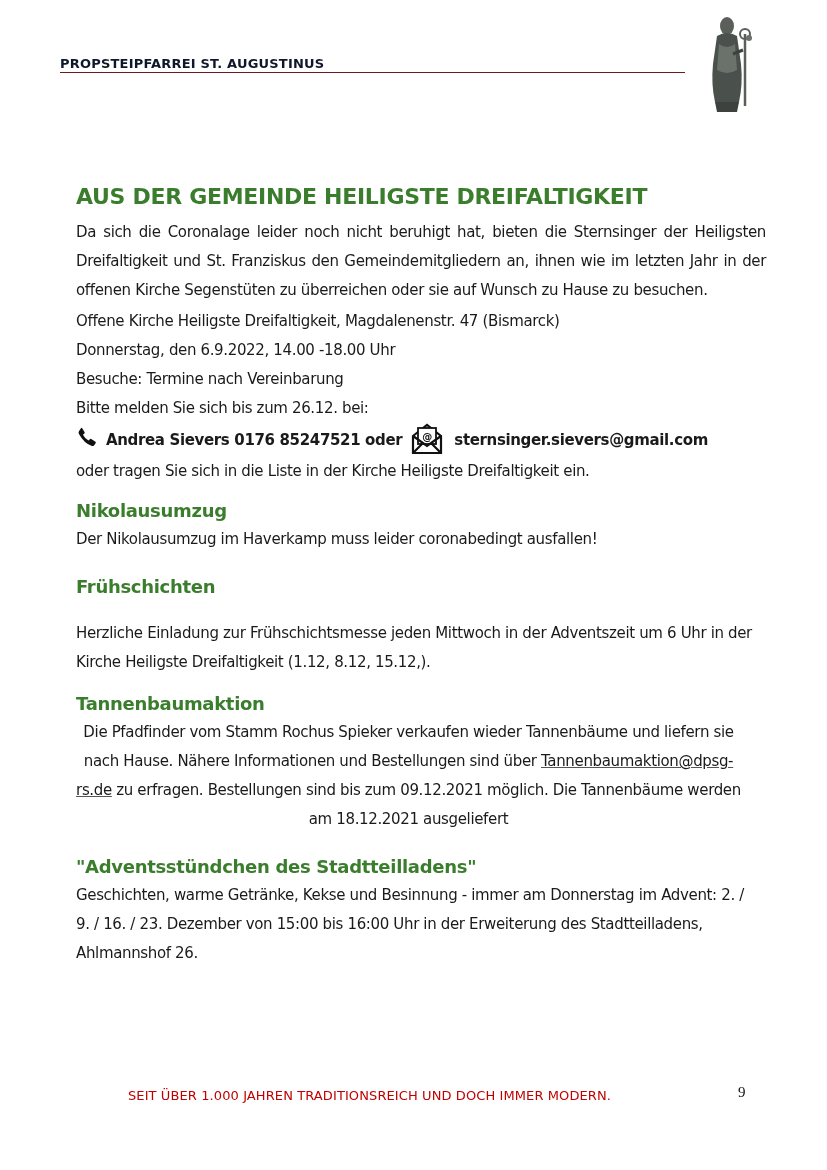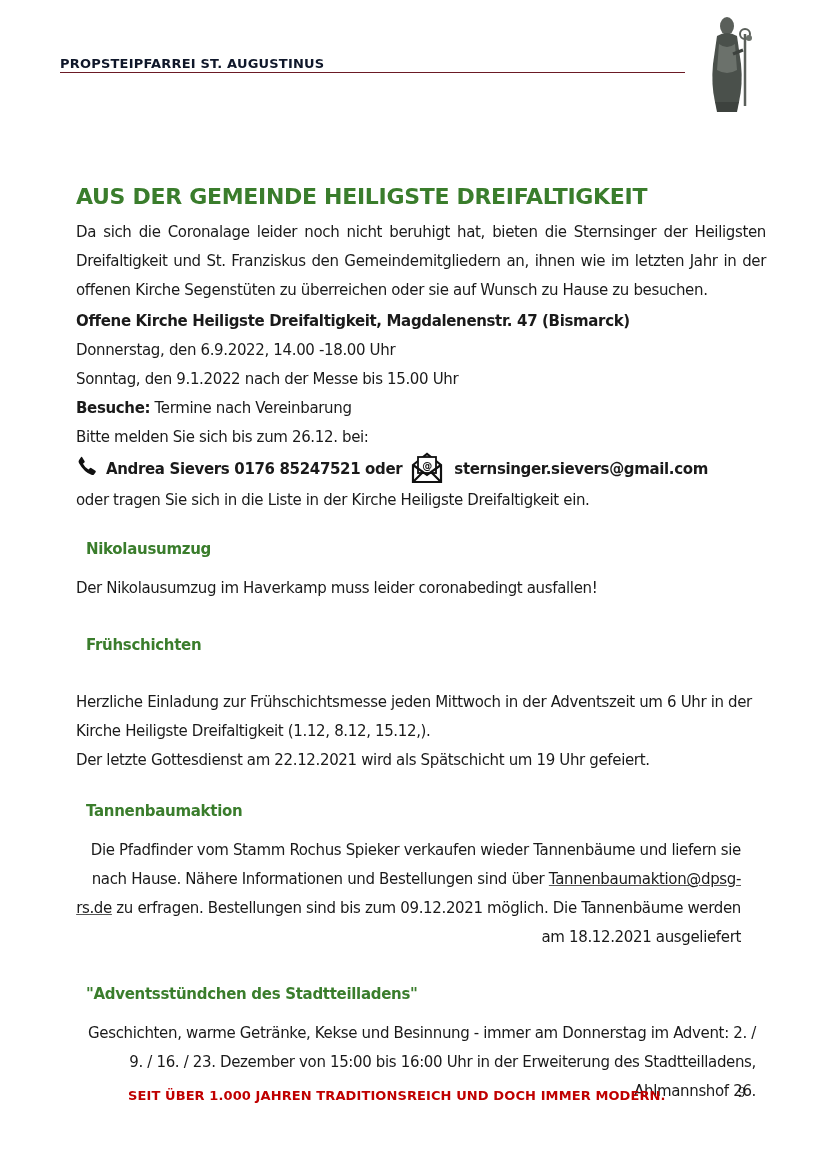--- a/index.html
+++ b/index.html
@@ -8,32 +8,32 @@
   .header-title { position: absolute; left: 60px; top: 56px; font-size: 13px; font-weight: bold;
                   color: #0f172a; letter-spacing: 0.2px; }
   .header-rule { position: absolute; left: 60px; top: 72px; width: 625px; height: 0;
                  border-top: 1.5px solid #6b1a25; }
   .statue { position: absolute; left: 703px; top: 14px; width: 60px; height: 102px; }
   .content { position: absolute; left: 76px; top: 180px; width: 690px; }
   .main-title { font-size: 22px; font-weight: bold; color: #3a7d2c; margin: 0 0 4px 0;
                 letter-spacing: -0.3px; line-height: 34px; }
   .p { font-size: 15px; line-height: 29px; margin: 0; text-align: justify; letter-spacing: -0.35px; }
   .p.tight { text-align: left; }
-  .bold { font-weight: bold; }
-  .subhead { font-size: 15px; font-weight: bold; color: #3a7d2c; line-height: 29px; margin: 10px;
+  .bold { font-weight: normal; }
+  .subhead { font-size: 18px; font-weight: bold; color: #3a7d2c; line-height: 29px; margin: 0;
              letter-spacing: -0.3px; }
   .contact-line { display: flex; align-items: center; font-size: 15px; line-height: 29px;
                   letter-spacing: -0.35px; height: 34px; font-weight: bold; }
   .phone-icon { width: 22px; height: 22px; margin-right: 8px; margin-bottom: 6px; }
   .mail-icon { width: 34px; height: 34px; margin: 0 10px 0 8px; margin-bottom: 3px; }
   .link { text-decoration: underline; text-decoration-color: #555; }
   .gap-s { height: 10px; }
   .gap-m { height: 18px; }
   .gap-l { height: 12px; }
-  .footer { position: absolute; left: 128px; top: 1088px; font-size: 13px; font-weight: bold;
+  .footer { position: absolute; left: 128px; top: 1088px; font-size: 13px; font-weight: normal;
             color: #c00000; letter-spacing: 0.1px; }
   .page-num { position: absolute; left: 738px; top: 1084px; font-size: 15px;
               font-family: "Liberation Serif", serif; color: #111; }
 </style>
 </head>
 <body>
 
 <div class="header-title">PROPSTEIPFARREI ST. AUGUSTINUS</div>
 <div class="header-rule"></div>
 
@@ -46,21 +46,20 @@
   <circle cx="42" cy="20" r="5" fill="none" stroke="#5a5f5a" stroke-width="2"></circle>
   <circle cx="46" cy="24" r="3" fill="#6b716b"></circle>
   <path d="M30 40 L40 36" stroke="#3d423e" stroke-width="3"></path>
 </svg>
 
 <div class="content">
   <h1 class="main-title">AUS DER GEMEINDE HEILIGSTE DREIFALTIGKEIT</h1>
   <p class="p">Da sich die Coronalage leider noch nicht beruhigt hat, bieten die Sternsinger der Heiligsten Dreifaltigkeit und St. Franziskus den Gemeindemitgliedern an, ihnen wie im letzten Jahr in der offenen Kirche Segenstüten zu überreichen oder sie auf Wunsch zu Hause zu besuchen.</p>
   <p class="p tight bold" style="margin-top:2px">Offene Kirche Heiligste Dreifaltigkeit, Magdalenenstr. 47 (Bismarck)</p>
   <p class="p tight">Donnerstag, den 6.9.2022, 14.00 -18.00 Uhr</p>
-  <p class="p tight">Sonntag, den 9.1.2022 nach der Messe bis 15.00 Uhr</p>
   <p class="p tight"><span class="bold">Besuche:</span><span> Termine nach Vereinbarung</span></p>
   <p class="p tight">Bitte melden Sie sich bis zum 26.12. bei:</p>
 
   <div class="contact-line">
     <svg class="phone-icon" viewBox="0 0 24 24">
       <path d="M6.6 2.2 L9.4 6.8 Q9.8 7.6 9.1 8.3 L7.6 9.6 Q9.6 13.6 13.6 15.9 L15.1 14.4 Q15.8 13.7 16.6 14.2 L21.2 17.2 Q22 17.8 21.4 18.7 L19.6 21.2 Q18.8 22.2 17.4 21.8 Q9 19 3.2 8.6 Q2.4 6.8 3.2 5.6 L5.2 2.6 Q5.9 1.6 6.6 2.2 Z" fill="#111"></path>
     </svg>
     <span>Andrea Sievers 0176 85247521 oder</span>
     <svg class="mail-icon" viewBox="0 0 34 34">
       <path d="M3 14 L17 3 L31 14 L31 31 L3 31 Z" fill="#fff" stroke="#111" stroke-width="2.2"></path>
@@ -74,25 +73,24 @@
   <p class="p tight">oder tragen Sie sich in die Liste in der Kirche Heiligste Dreifaltigkeit ein.</p>
 
   <div class="gap-s"></div>
   <h2 class="subhead">Nikolausumzug</h2>
   <p class="p">Der Nikolausumzug im Haverkamp muss leider coronabedingt ausfallen!</p>
 
   <div class="gap-m"></div>
   <h2 class="subhead">Frühschichten</h2>
   <div class="gap-m"></div>
   <p class="p" style="text-align:left; width:680px">Herzliche Einladung zur Frühschichtsmesse jeden Mittwoch in der Adventszeit um 6 Uhr in der Kirche Heiligste Dreifaltigkeit (1.12, 8.12, 15.12,).</p>
-  <p class="p tight">Der letzte Gottesdienst am 22.12.2021 wird als Spätschicht um 19 Uhr gefeiert.</p>
 
   <div class="gap-l"></div>
   <h2 class="subhead">Tannenbaumaktion</h2>
-  <p class="p" style="width:665px; text-align:right"><span>Die Pfadfinder vom Stamm Rochus Spieker verkaufen wieder Tannenbäume und liefern sie nach Hause. Nähere Informationen und Bestellungen sind über </span><span class="link">Tannenbaumak­tion@dpsg-rs.de</span><span> zu erfragen. Bestellungen sind bis zum 09.12.2021 möglich. Die Tannen­bäume werden am 18.12.2021 ausgeliefert</span></p>
+  <p class="p" style="width:665px; text-align:center"><span>Die Pfadfinder vom Stamm Rochus Spieker verkaufen wieder Tannenbäume und liefern sie nach Hause. Nähere Informationen und Bestellungen sind über </span><span class="link">Tannenbaumak­tion@dpsg-rs.de</span><span> zu erfragen. Bestellungen sind bis zum 09.12.2021 möglich. Die Tannen­bäume werden am 18.12.2021 ausgeliefert</span></p>
 
   <div class="gap-m"></div>
   <h2 class="subhead">"Adventsstündchen des Stadtteilladens"</h2>
-  <p class="p" style="text-align:right; width:680px">Geschichten, warme Getränke, Kekse und Besinnung - immer am Donnerstag im Advent: 2. / 9. / 16. / 23. Dezember von 15:00 bis 16:00 Uhr in der Erweiterung des Stadtteilla­dens, Ahlmannshof 26.</p>
+  <p class="p" style="text-align:left; width:680px">Geschichten, warme Getränke, Kekse und Besinnung - immer am Donnerstag im Advent: 2. / 9. / 16. / 23. Dezember von 15:00 bis 16:00 Uhr in der Erweiterung des Stadtteilla­dens, Ahlmannshof 26.</p>
 </div>
 
 <div class="footer">SEIT ÜBER 1.000 JAHREN TRADITIONSREICH UND DOCH IMMER MODERN.</div>
 <div class="page-num">9</div>
 
 </body></html>

